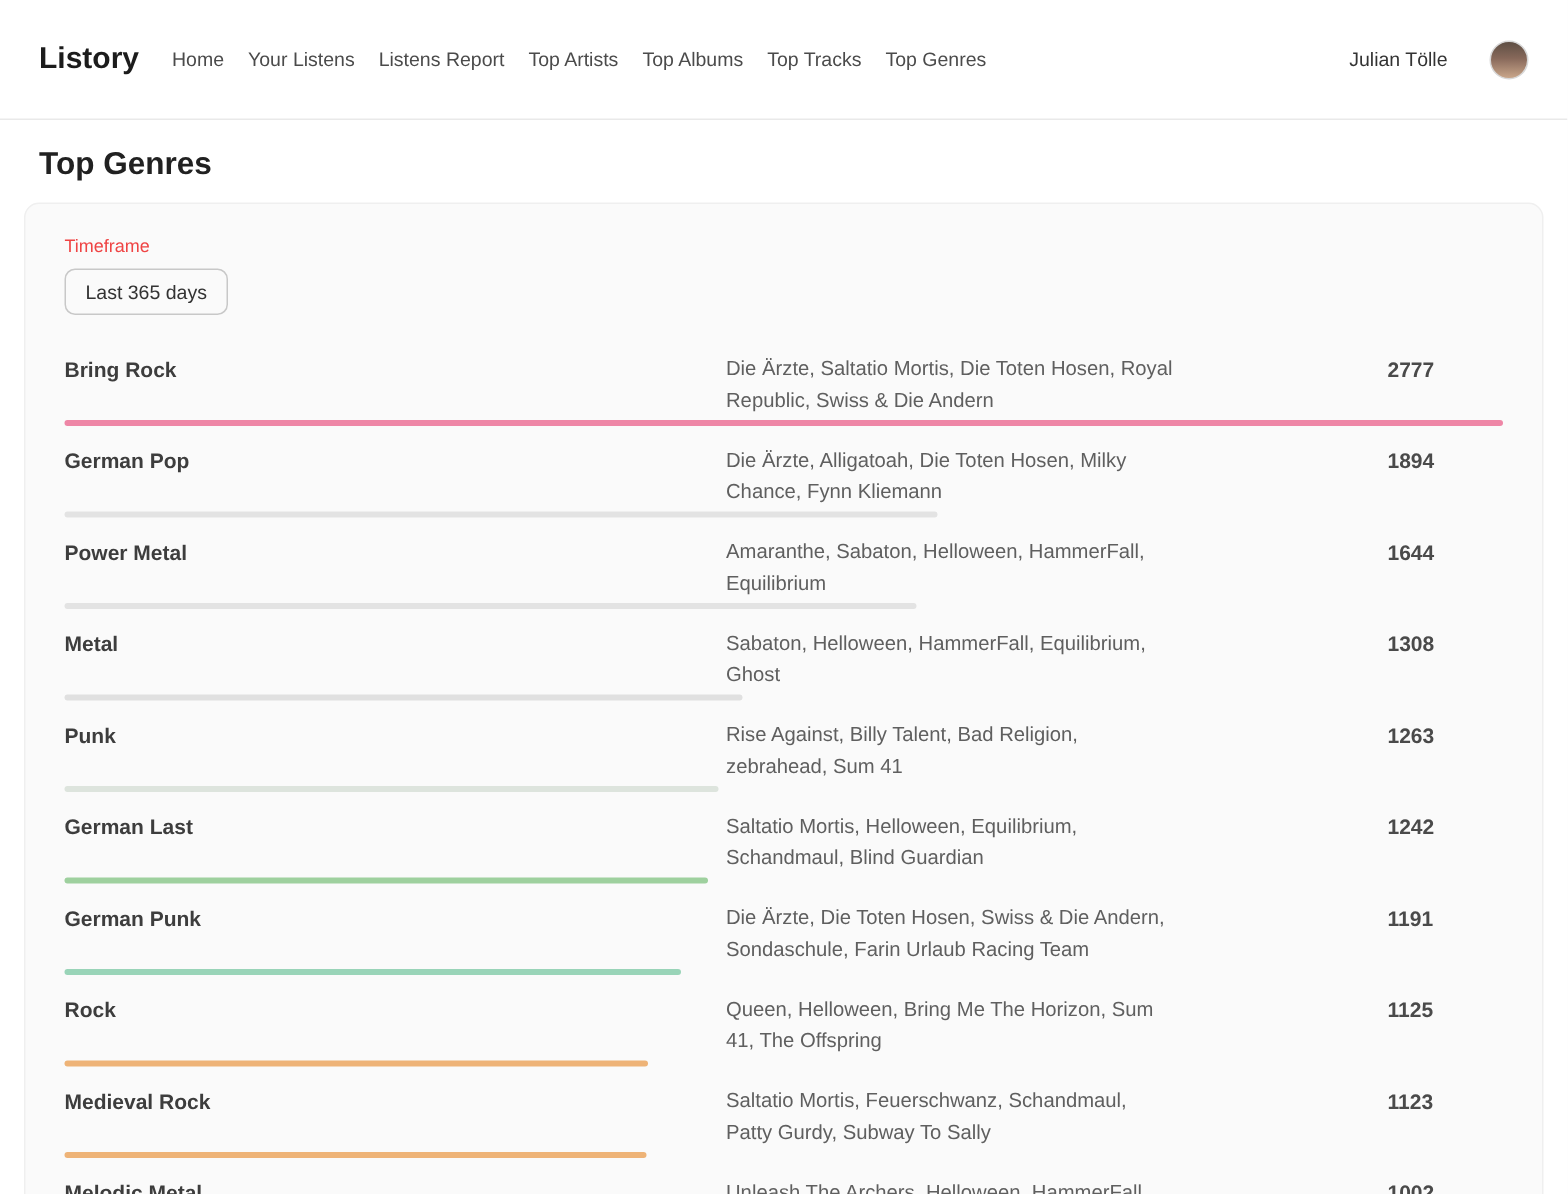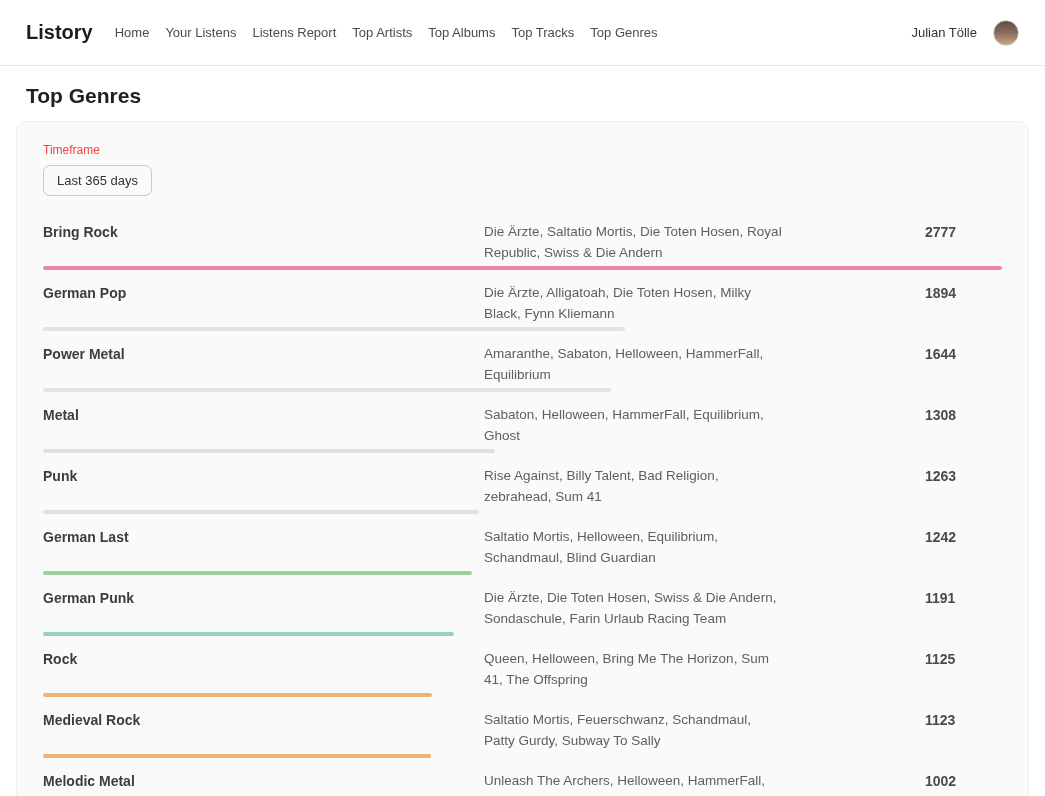--- a/index.html
+++ b/index.html
@@ -5,34 +5,34 @@
   * { margin: 0; padding: 0; box-sizing: border-box; }
   html, body {
     width: 1045px; height: 796px; overflow: hidden;
     background: #ffffff;
     font-family: "Liberation Sans", sans-serif;
     color: #333;
   }
   
   .navbar {
     display: flex; align-items: center;
-    height: 66px; padding: 0 26px;
+    height: 80px; padding: 0 26px;
     border-bottom: 1px solid #e9e9e9;
     background: #fff;
   }
   .brand {
     font-size: 20px; font-weight: 700; color: #1c1c1c;
     margin-right: 22px; cursor: pointer; text-decoration: none;
   }
   .nav-links { display: flex; align-items: flex-end; gap: 16px; }
   .nav-link {
     font-size: 13px; color: #4b4b4b; cursor: pointer; text-decoration: none;
     padding: 4px 0; white-space: nowrap;
   }
-  .nav-right { margin-left: auto; display: flex; align-items: center; gap: 16px; }
+  .nav-right { margin-left: auto; display: flex; align-items: center; gap: 28px; }
   .user-name { font-size: 13px; color: #333; cursor: pointer; }
   .avatar {
     width: 26px; height: 26px; border-radius: 50%; cursor: pointer;
     background: linear-gradient(180deg, #5e4f44 0%, #87685a 45%, #c9a68a 100%);
     border: 1px solid #d8d8d8;
   }
   
   .page-title {
     font-size: 21px; font-weight: 700; color: #212121;
     margin: 18px 26px 13px;
@@ -111,21 +111,21 @@
         <div class="genre-name">Bring Rock</div>
         <div class="genre-artists">Die Ärzte, Saltatio Mortis, Die Toten Hosen, Royal Republic, Swiss &amp; Die Andern</div>
         <div class="genre-count">2777</div>
       </div>
       <div class="genre-bar" style="width: 100%; background: rgb(238, 134, 166);"></div>
     </div>
 
     <div class="genre-row">
       <div class="row-grid">
         <div class="genre-name">German Pop</div>
-        <div class="genre-artists">Die Ärzte, Alligatoah, Die Toten Hosen, Milky Black, Fynn Kliemann</div>
+        <div class="genre-artists">Die Ärzte, Alligatoah, Die Toten Hosen, Milky Chance, Fynn Kliemann</div>
         <div class="genre-count">1894</div>
       </div>
       <div class="genre-bar" style="width: 60.677%; background: rgb(227, 227, 227);"></div>
     </div>
 
     <div class="genre-row">
       <div class="row-grid">
         <div class="genre-name">Power Metal</div>
         <div class="genre-artists">Amaranthe, Sabaton, Helloween, HammerFall, Equilibrium</div>
         <div class="genre-count">1644</div>

